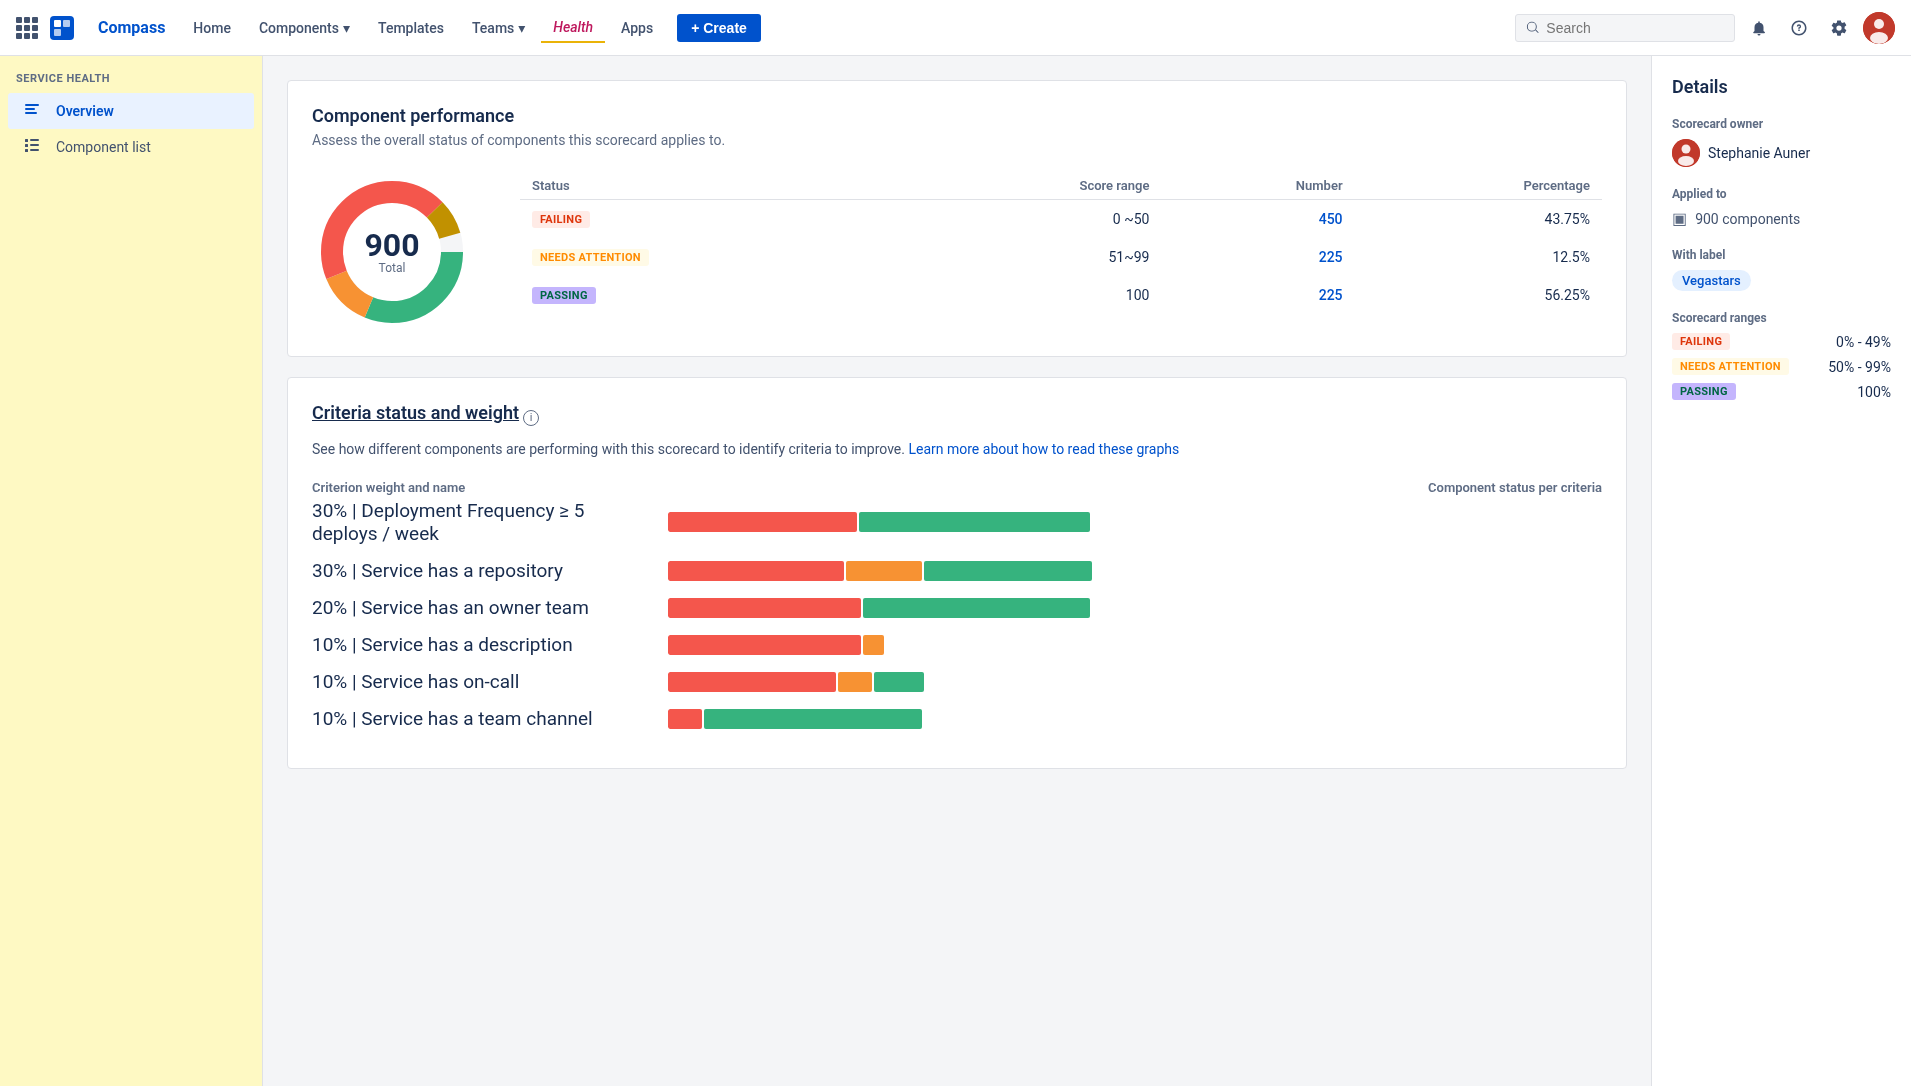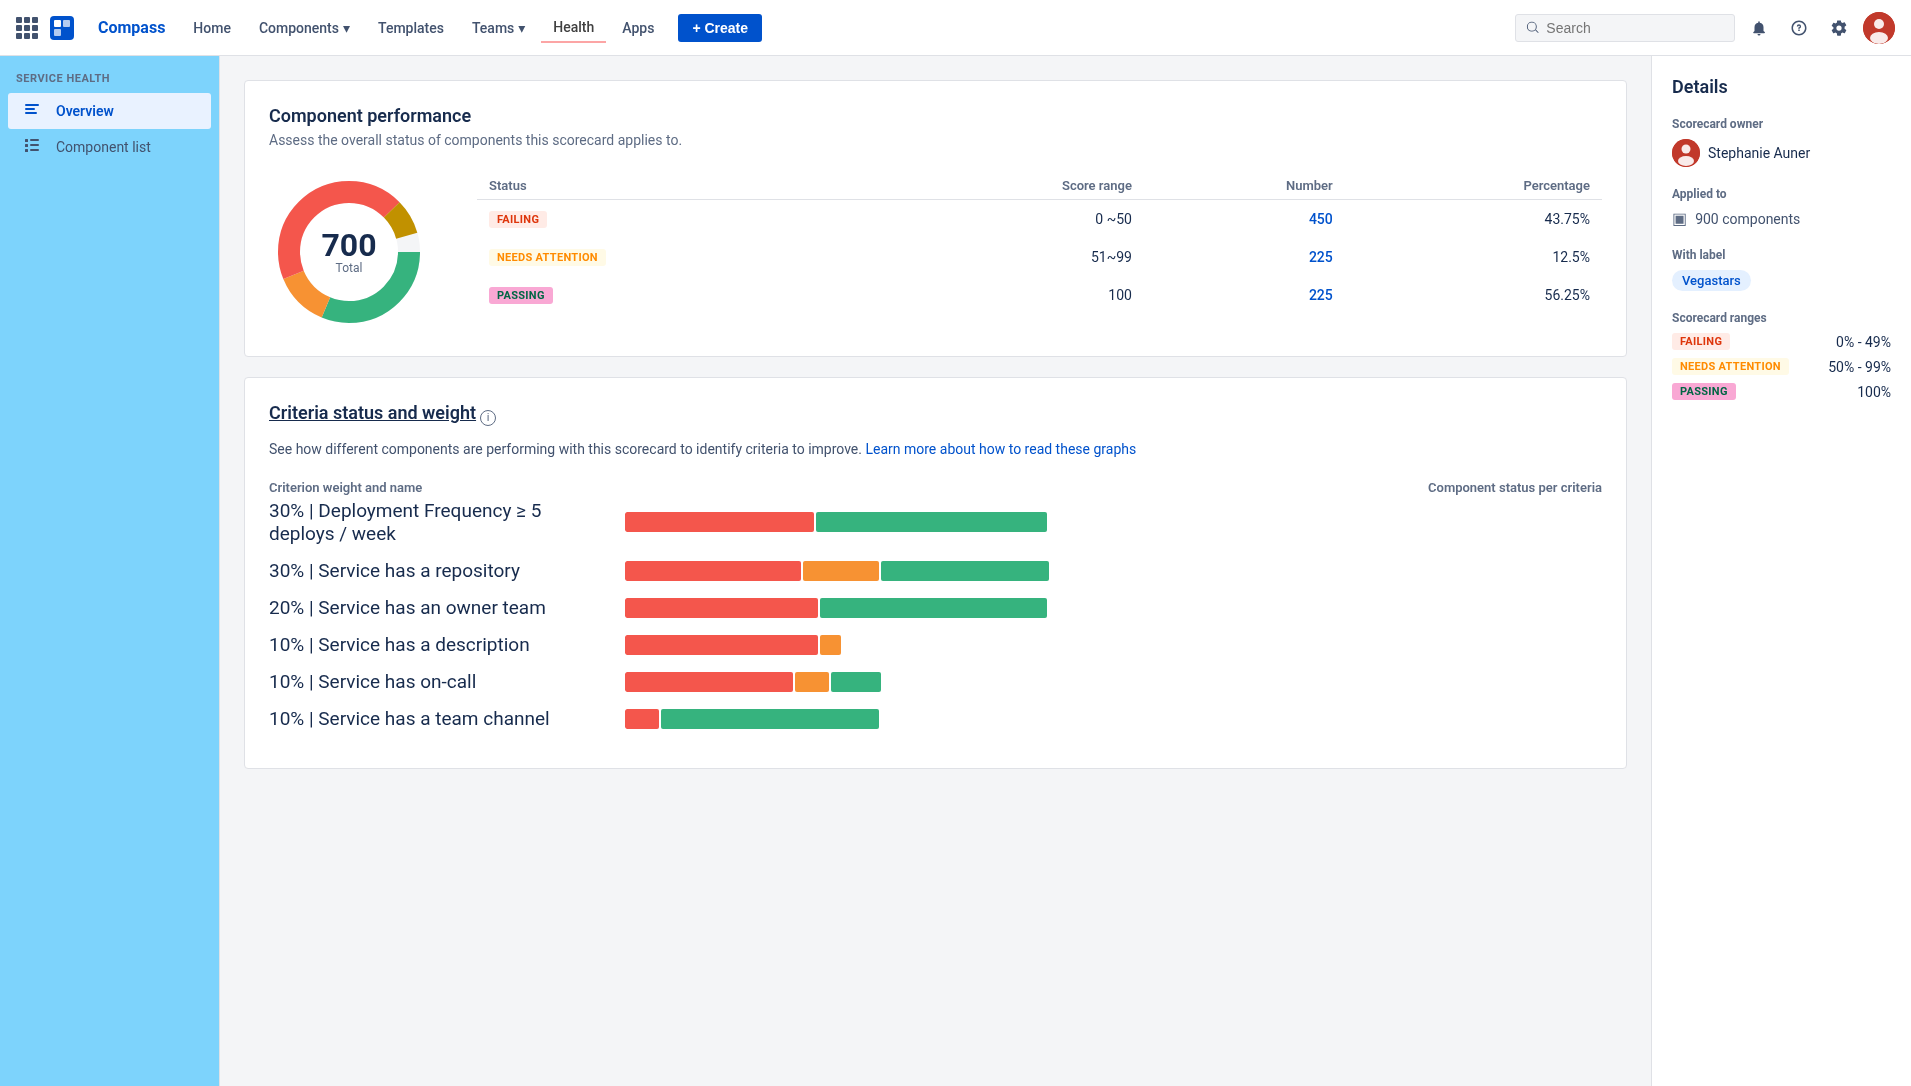--- a/index.html
+++ b/index.html
@@ -15,41 +15,41 @@
     .topnav-logo-icon { width: 24px; height: 24px; background: #0052cc; border-radius: 4px; display: flex; align-items: center; justify-content: center; color: #fff; font-size: 12px; font-weight: bold; }
     .topnav-logo-text { font-weight: 700; font-size: 16px; color: #0052cc; }
     .topnav-grid-icon { display: grid; grid-template-columns: repeat(3,6px); gap: 2px; margin-right: 12px; cursor: pointer; }
     .topnav-grid-icon span { width: 6px; height: 6px; background: #42526e; border-radius: 1px; }
     .topnav-nav { display: flex; align-items: center; gap: 4px; flex: 1; }
     .nav-item {
       padding: 6px 12px; border-radius: 3px; cursor: pointer; color: #42526e;
       font-size: 14px; font-weight: 500; white-space: nowrap; text-decoration: none;
       display: flex; align-items: center; gap: 4px;
     }
-    .nav-item.active { color: #404040; border-bottom: 2px solid #fca5a5; border-radius: 0; }
+    .nav-item.active { color: #be185d; border-bottom: 2px solid #eab308; border-radius: 0; font-style: italic; }
     .nav-create {
       background: #0052cc; color: #fff; border: none; border-radius: 3px;
       padding: 6px 14px; cursor: pointer; font-size: 14px; font-weight: 600;
       display: flex; align-items: center; gap: 6px; margin-left: 8px;
     }
     .topnav-right { display: flex; align-items: center; gap: 8px; margin-left: auto; }
     .search-box {
       display: flex; align-items: center; border: 1px solid #dfe1e6; border-radius: 3px;
       padding: 5px 10px; gap: 6px; width: 220px; background: #f4f5f7;
     }
     .search-box input { border: none; background: transparent; outline: none; font-size: 14px; color: #42526e; width: 100%; }
     .icon-btn { width: 32px; height: 32px; border-radius: 50%; display: flex; align-items: center; justify-content: center; cursor: pointer; color: #42526e; font-size: 16px; border: none; background: transparent; }
     .avatar { width: 32px; height: 32px; border-radius: 50%; background: #c1392b; display: flex; align-items: center; justify-content: center; overflow: hidden; cursor: pointer; }
 
     
     .app-layout { display: flex; min-height: calc(100vh - 56px); }
 
     
     .sidebar {
-      width: 220px; background: #7dd3fc; border-right: 1px solid #dfe1e6;
+      width: 263px; background: #fef9c3; border-right: 1px solid #dfe1e6;
       padding: 16px 0; flex-shrink: 0;
     }
     .sidebar-label {
       font-size: 11px; font-weight: 700; color: #5e6c84; text-transform: uppercase;
       padding: 0 16px 8px; letter-spacing: 0.5px;
     }
     .sidebar-item {
       display: flex; align-items: center; gap: 16px; padding: 8px 16px;
       cursor: pointer; color: #42526e; border-radius: 3px; margin: 0 8px;
     }
@@ -86,21 +86,21 @@
     }
     .status-table th:not(:first-child) { text-align: right; }
     .status-table td { padding: 10px 12px; font-size: 14px; color: #172b4d; }
     .status-table td:not(:first-child) { text-align: right; }
     .status-badge {
       display: inline-block; padding: 2px 8px; border-radius: 3px;
       font-size: 11px; font-weight: 700; text-transform: uppercase; letter-spacing: 0.3px;
     }
     .badge-failing { background: #ffebe6; color: #de350b; }
     .badge-needs { background: #fffae6; color: #ff8b00; }
-    .badge-passing { background: #f9a8d4; color: #006644; }
+    .badge-passing { background: #c4b5fd; color: #006644; }
     .status-link { color: #0052cc; text-decoration: none; font-weight: 500; }
 
     
     .criteria-desc { color: #42526e; font-size: 14px; margin-bottom: 20px; line-height: 1.5; }
     .criteria-desc a { color: #0052cc; text-decoration: none; }
     .info-icon {
       display: inline-flex; align-items: center; justify-content: center;
       width: 16px; height: 16px; border-radius: 50%; border: 1.5px solid #5e6c84;
       font-size: 11px; color: #5e6c84; cursor: pointer; margin-left: 4px;
     }
@@ -256,21 +256,21 @@
 
             <circle cx="80" cy="80" r="60" fill="none" stroke="#36b37e" stroke-width="22" stroke-dasharray="212 377" stroke-dashoffset="94.25" stroke-linecap="butt"></circle>
 
             <circle cx="80" cy="80" r="60" fill="none" stroke="#f79233" stroke-width="22" stroke-dasharray="47 377" stroke-dashoffset="-117.75" stroke-linecap="butt"></circle>
 
             <circle cx="80" cy="80" r="60" fill="none" stroke="#f4564c" stroke-width="22" stroke-dasharray="165 377" stroke-dashoffset="-164.75" stroke-linecap="butt"></circle>
 
             <circle cx="80" cy="80" r="60" fill="none" stroke="#c19100" stroke-width="22" stroke-dasharray="30 377" stroke-dashoffset="-329.75" stroke-linecap="butt"></circle>
           </svg>
           <div class="donut-center">
-            <div class="donut-number">700</div>
+            <div class="donut-number">900</div>
             <div class="donut-label">Total</div>
           </div>
         </div>
 
         <div class="status-table">
           <table>
             <thead>
               <tr>
                 <th>Status</th>
                 <th>Score range</th>

